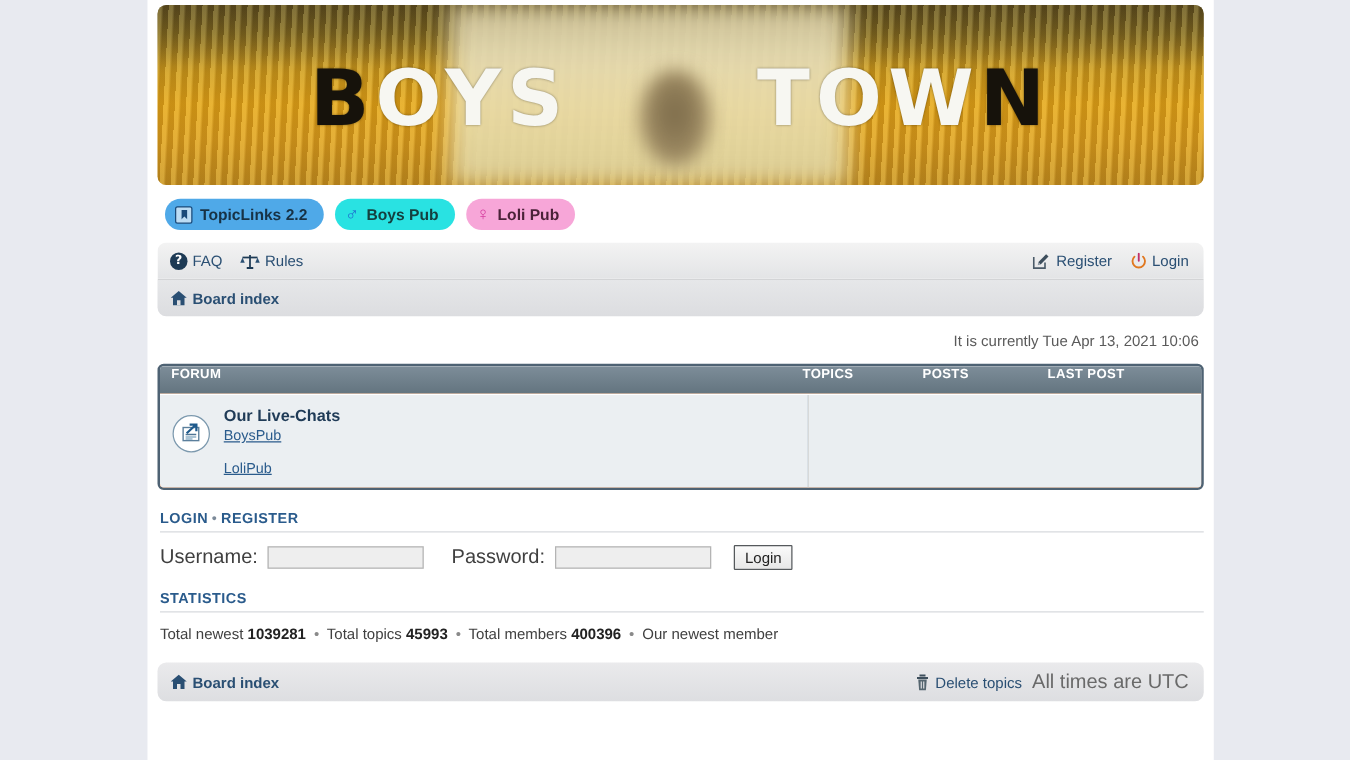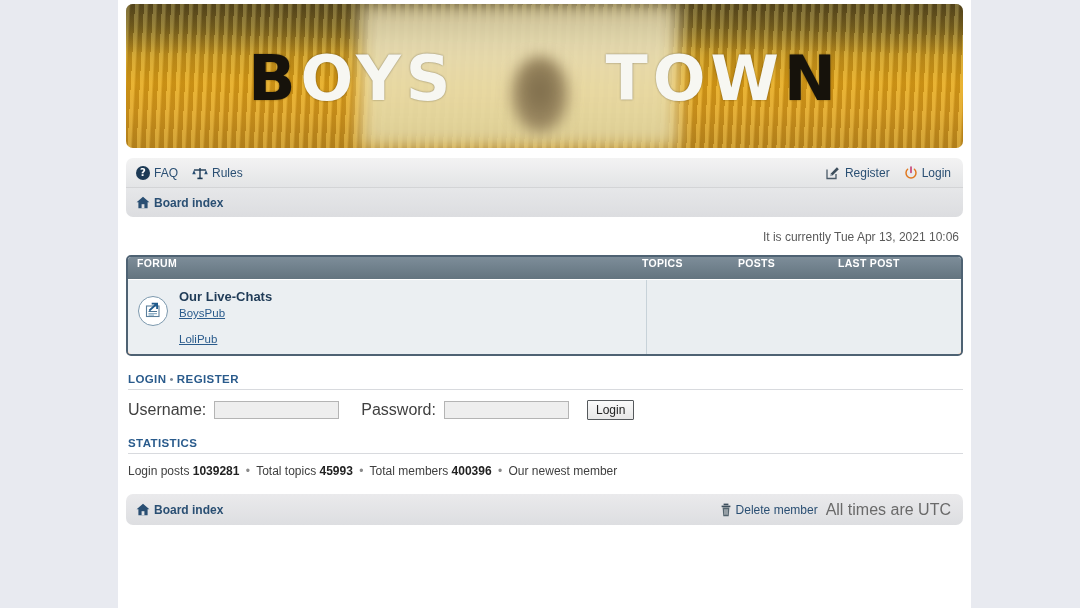--- a/index.html
+++ b/index.html
@@ -235,20 +235,34 @@
 
     <div class="banner">
       <div class="streaks"></div>
       <div class="blurzone"></div>
       <div class="blob"></div>
       <div class="ttl">
         <span class="w1"><span class="dk">B</span>OYS</span><span class="w2">TOW<span class="dk">N</span></span>
       </div>
     </div>
 
+    <div class="pillbar">
+      <div class="pill blue">
+        <span class="ico-bookmark"></span>
+        <span>TopicLinks 2.2</span>
+      </div>
+      <div class="pill cyan">
+        <span class="gl">♂</span>
+        <span>Boys Pub</span>
+      </div>
+      <div class="pill pink">
+        <span class="gl">♀</span>
+        <span>Loli Pub</span>
+      </div>
+    </div>
 
     <div class="navbar">
       <div class="navgrp">
         <a class="navlink">
           <span class="ico-q">?</span>
           <span>FAQ</span>
         </a>
         <a class="navlink">
           <span class="ico-scales">
             <svg width="16" height="14" viewBox="0 0 16 14">
@@ -334,21 +348,21 @@
     <div class="loginrow">
       <label>Username:</label>
       <input class="in-user" type="text" value="" style="">
       <label style="margin-left:14px">Password:</label>
       <input class="in-pass" type="password" value="" style="">
       <button class="loginbtn">Login</button>
     </div>
 
     <div class="sechead">STATISTICS</div>
     <div class="statline">
-      <span>Login posts</span>
+      <span>Total newest</span>
       <b>1039281</b>
       <span class="sep">•</span>
       <span>Total topics</span>
       <b>45993</b>
       <span class="sep">•</span>
       <span>Total members</span>
       <b>400396</b>
       <span class="sep">•</span>
       <span>Our newest member</span>
     </div>
@@ -367,20 +381,20 @@
         <a class="navlink">
           <span class="ico-trash">
             <svg width="12" height="14" viewBox="0 0 12 14">
               <rect x="3.6" y="0.6" width="4.8" height="1.6" fill="#3d4e5c"></rect>
               <rect x="1.6" y="2.6" width="8.8" height="1.6" fill="#3d4e5c"></rect>
               <path d="M2.6 4.6 L9.4 4.6 L8.7 13.2 L3.3 13.2 Z" fill="#55656f"></path>
               <line x1="5" y1="6.2" x2="5" y2="11.8" stroke="#e8e8ea" stroke-width="0.9"></line>
               <line x1="7" y1="6.2" x2="7" y2="11.8" stroke="#e8e8ea" stroke-width="0.9"></line>
             </svg>
           </span>
-          <span>Delete member</span>
+          <span>Delete topics</span>
         </a>
         <span class="utc">All times are UTC</span>
       </div>
     </div>
 
   </div>
 </div>
 
 </body></html>

